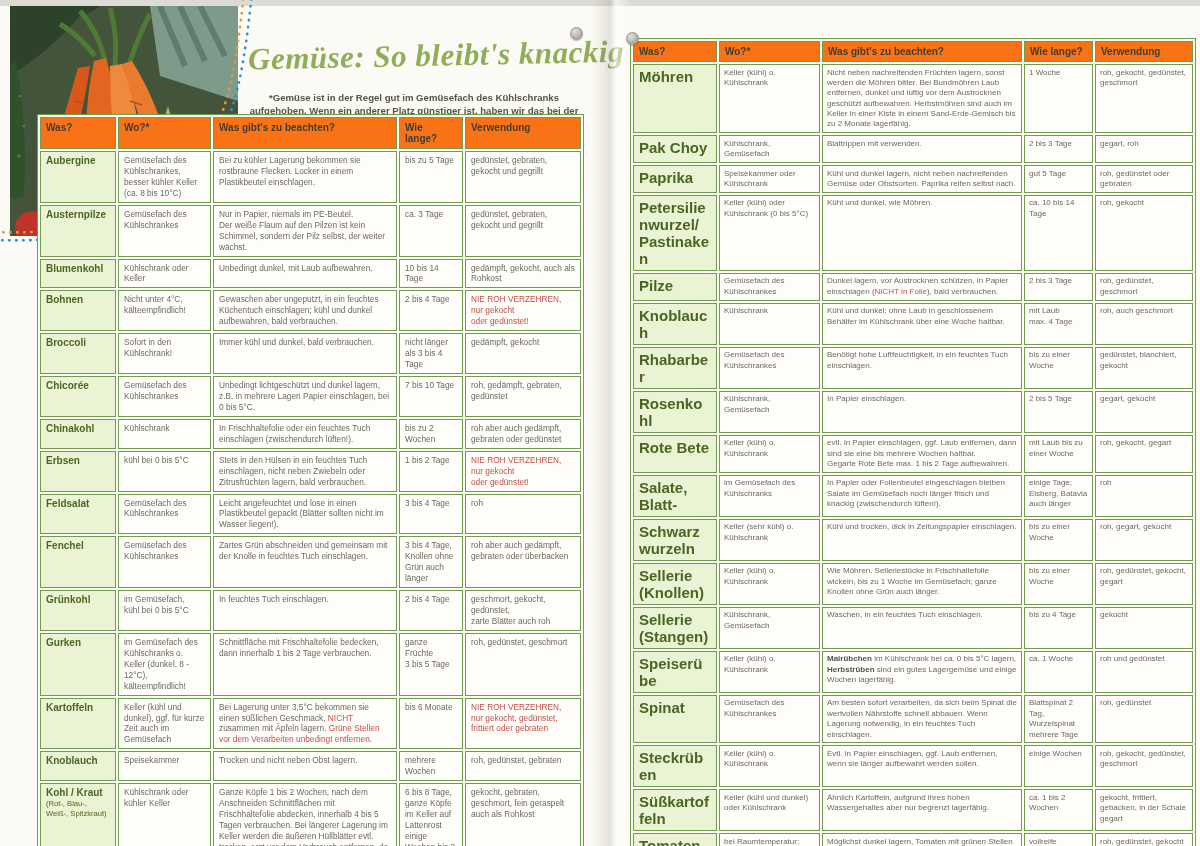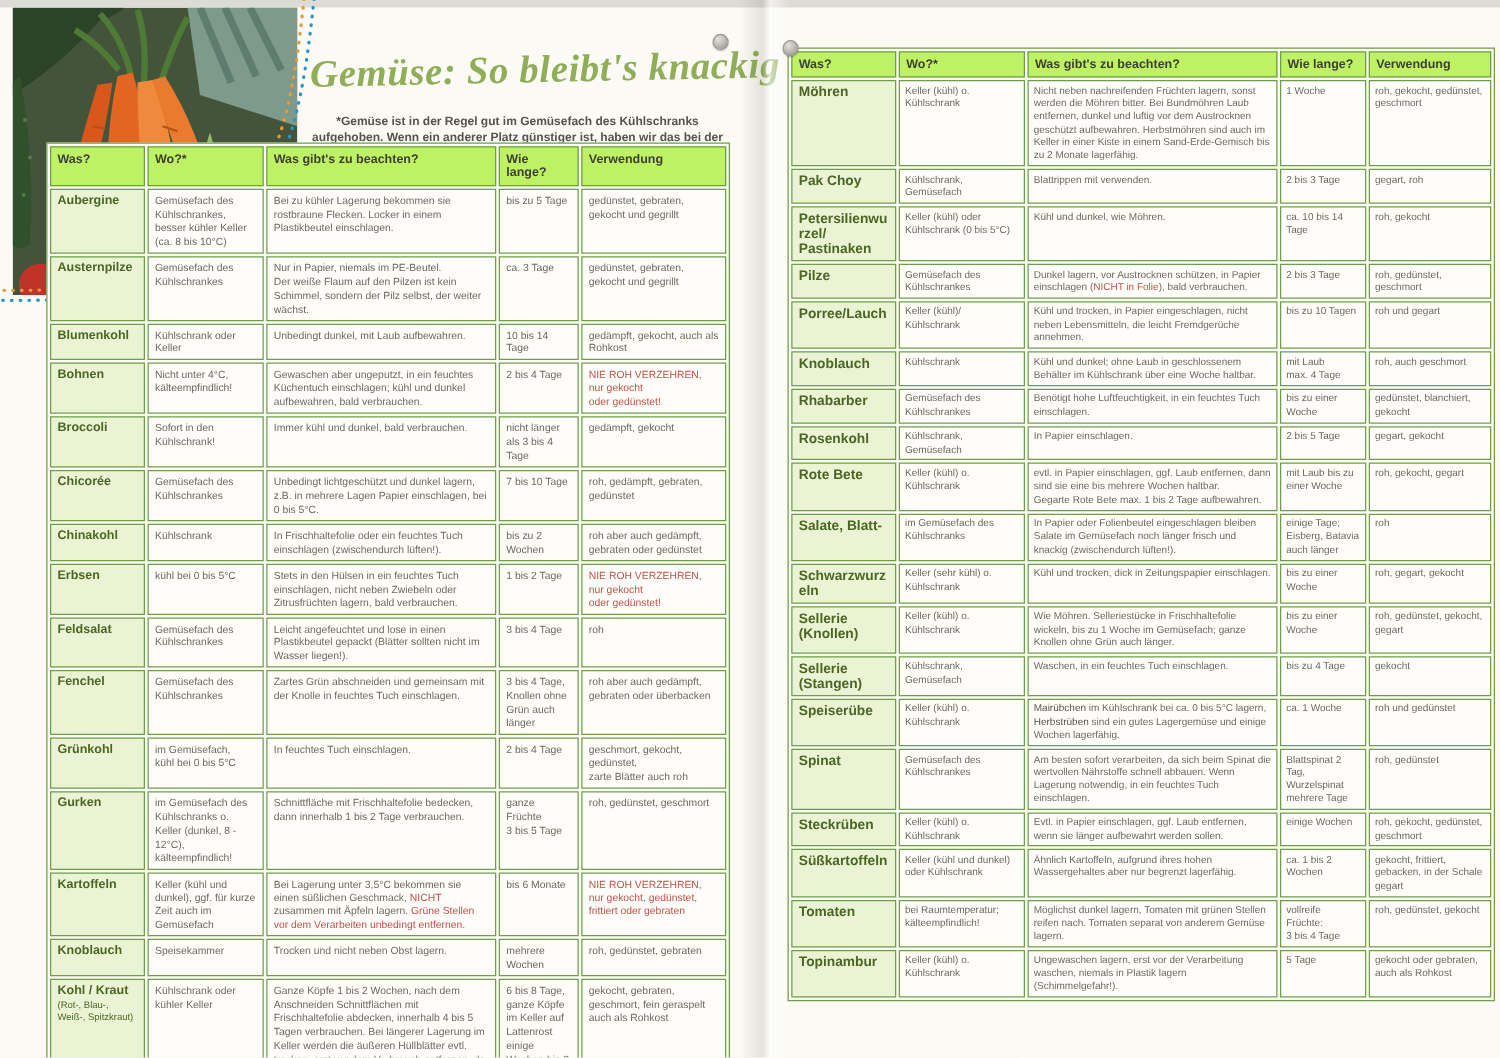--- a/index.html
+++ b/index.html
@@ -24,28 +24,28 @@
          font-family:"Liberation Serif",serif;font-style:italic;font-weight:bold;
          color:#8fae57;font-size:31px;letter-spacing:.5px;transform:rotate(-1.2deg);white-space:nowrap;}
   .subtitle{position:absolute;left:244px;top:92px;width:340px;text-align:center;
             font-size:9.6px;line-height:1.35;color:#55544a;font-weight:bold;}
 
   
   table.veg{border-collapse:separate;border-spacing:2px;table-layout:fixed;
             background:#fcfbf5;border:1px solid #6f9e4a;}
   table.veg td,table.veg th{border:1px solid #6f9e4a;vertical-align:top;
             padding:3px 5px;white-space:pre-line;word-wrap:break-word;}
-  table.veg th{background:#bef264;color:#3f3e36;font-size:10px;text-align:left;padding-top:4px;padding-bottom:4px;}
+  table.veg th{background:#f97316;color:#3f3e36;font-size:10px;text-align:left;padding-top:4px;padding-bottom:4px;}
   td.name{background:#eaf4d4;color:#4b6522;font-weight:bold;font-size:10px;}
   td.name .note{font-weight:normal;font-size:7.6px;line-height:1.25;display:block;margin-top:1px;}
   td.body{background:#fefdf9;color:#6b6a5e;font-size:8.3px;line-height:1.32;}
   .t-right td.body{font-size:8px;line-height:1.3;padding:2.5px 4px;}
-  .t-right td.name{font-size:11px;}
+  .t-right td.name{font-size:15px;}
   .red{color:#bf5148;}
-  .bold{font-weight:normal;color:#55544a;}
+  .bold{font-weight:bold;color:#55544a;}
   td.verw-red{color:#bf5148;}
 
   #table-left{position:absolute;left:37px;top:114px;width:543px;}
   #table-right{position:absolute;left:8px;top:38px;width:562px;}
   .page-right{position:absolute;left:622px;top:0;width:578px;height:846px;}
 </style>
 </head>
 <body>
 
 <div class="scan">
@@ -261,39 +261,39 @@
             <td class="body">roh, gekocht, gedünstet, geschmort</td>
           </tr>
           <tr>
             <td class="name">Pak Choy</td>
             <td class="body">Kühlschrank, Gemüsefach</td>
             <td class="body">Blattrippen mit verwenden.</td>
             <td class="body">2 bis 3 Tage</td>
             <td class="body">gegart, roh</td>
           </tr>
           <tr>
+            <td class="name">Paprika</td>
+            <td class="body">Speisekammer oder Kühlschrank</td>
+            <td class="body">Kühl und dunkel lagern, nicht neben nachreifenden Gemüse oder Obstsorten. Paprika reifen selbst nach.</td>
+            <td class="body">gut 5 Tage</td>
+            <td class="body">roh, gedünstet oder gebraten</td>
+          </tr>
+          <tr>
             <td class="name">Petersilienwurzel/ Pastinaken</td>
             <td class="body">Keller (kühl) oder Kühlschrank (0 bis 5°C)</td>
             <td class="body">Kühl und dunkel, wie Möhren.</td>
             <td class="body">ca. 10 bis 14 Tage</td>
             <td class="body">roh, gekocht</td>
           </tr>
           <tr>
             <td class="name">Pilze</td>
             <td class="body">Gemüsefach des Kühlschrankes</td>
             <td class="body"><span>Dunkel lagern, vor Austrocknen schützen, in Papier einschlagen (</span><span class="red">NICHT in Folie</span><span>), bald verbrauchen.</span></td>
             <td class="body">2 bis 3 Tage</td>
             <td class="body">roh, gedünstet, geschmort</td>
-          </tr>
-          <tr>
-            <td class="name">Porree/Lauch</td>
-            <td class="body">Keller (kühl)/ Kühlschrank</td>
-            <td class="body">Kühl und trocken, in Papier eingeschlagen, nicht neben Lebensmitteln, die leicht Fremdgerüche annehmen.</td>
-            <td class="body">bis zu 10 Tagen</td>
-            <td class="body">roh und gegart</td>
           </tr>
           <tr>
             <td class="name">Knoblauch</td>
             <td class="body">Kühlschrank</td>
             <td class="body">Kühl und dunkel; ohne Laub in geschlossenem Behälter im Kühlschrank über eine Woche haltbar.</td>
             <td class="body">mit Laub
 max. 4 Tage</td>
             <td class="body">roh, auch geschmort</td>
           </tr>
           <tr>

